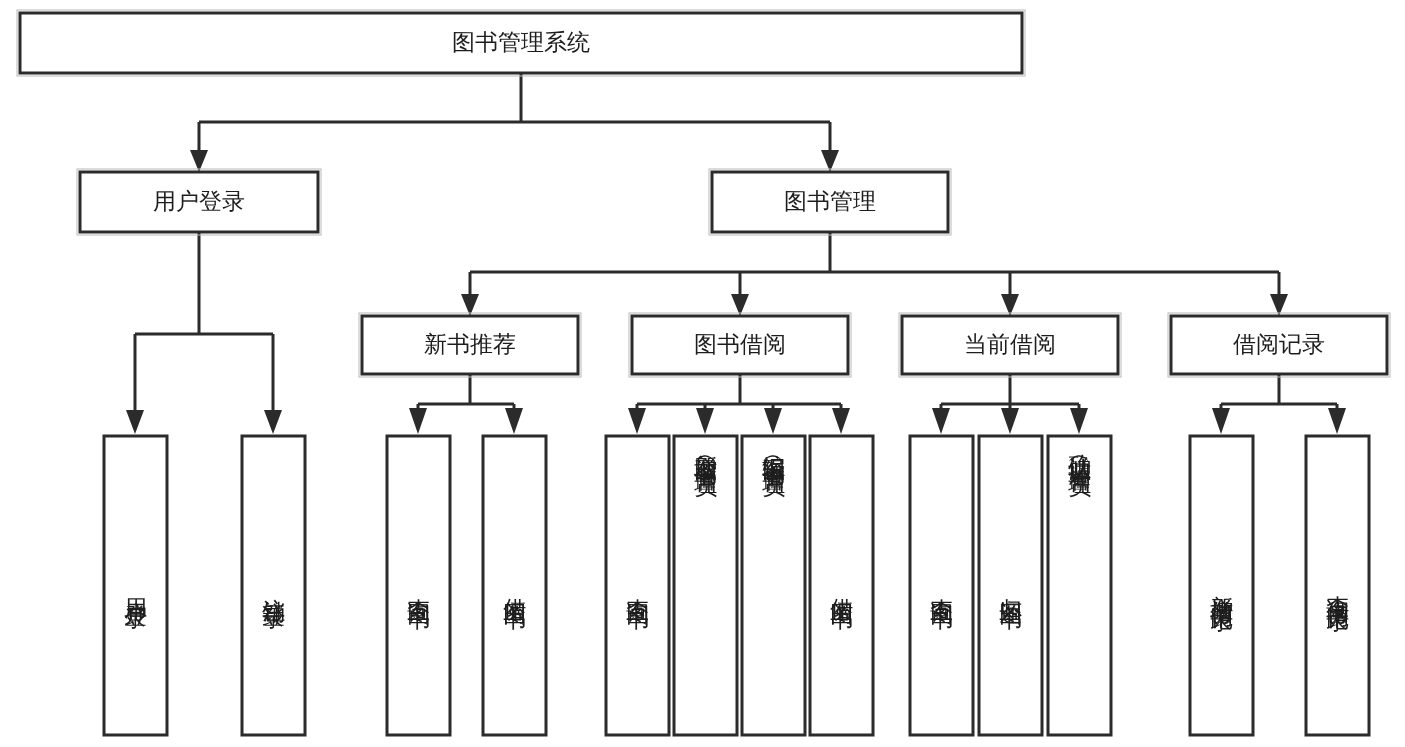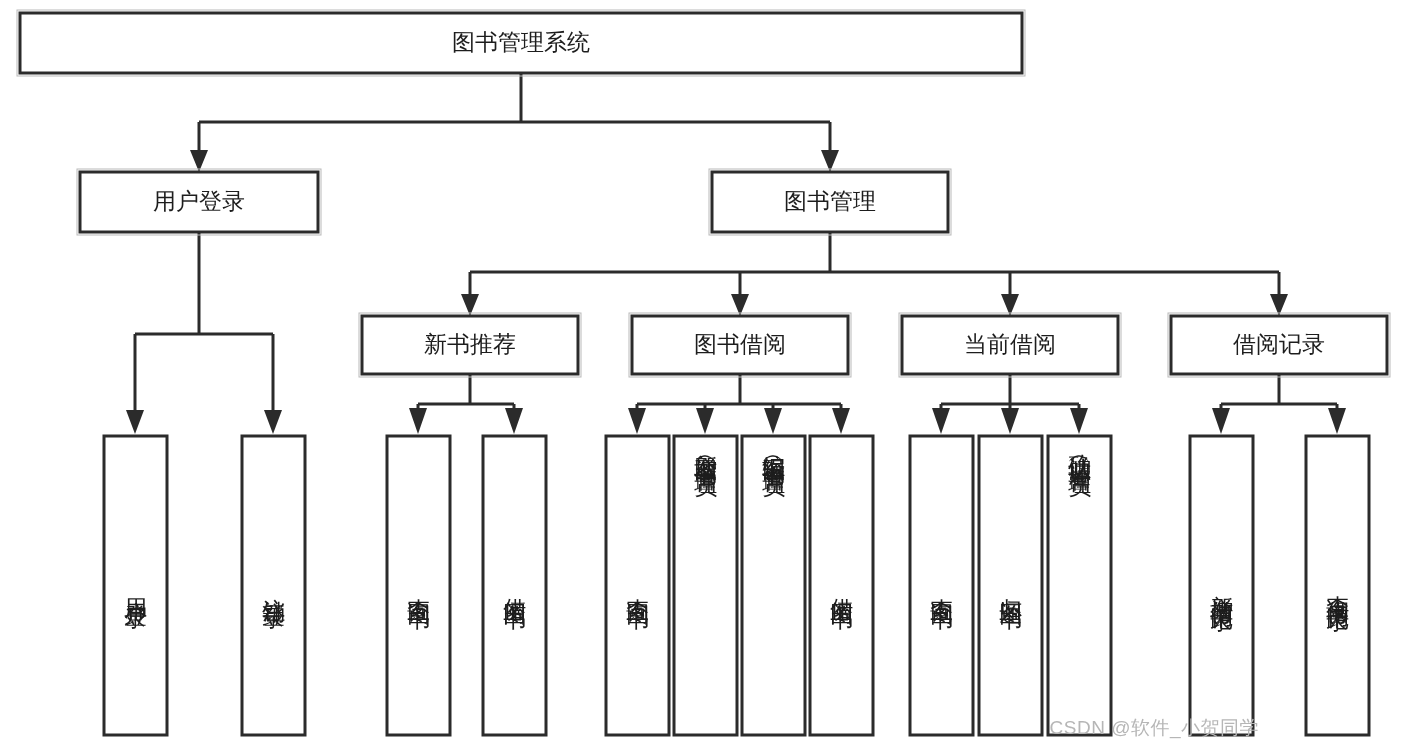--- a/index.html
+++ b/index.html
@@ -250,14 +250,13 @@
     <span class="leaf-label">确认归还（管理员）</span>
   </div>
 
   <div class="leaf-label-wrap" style="left:1190px; top:436px; width:63px; height:299px;">
     <span class="leaf-label">新增借阅记录</span>
   </div>
   <div class="leaf-label-wrap" style="left:1306px; top:436px; width:63px; height:299px;">
     <span class="leaf-label">查询借阅记录</span>
   </div>
 
-  <div class="watermark">CSDN @软件_小贺同学</div>
 </div>
 
 </body></html>

